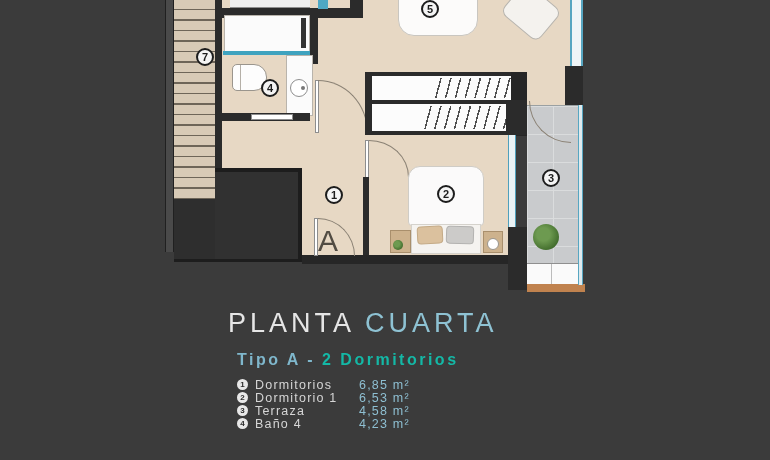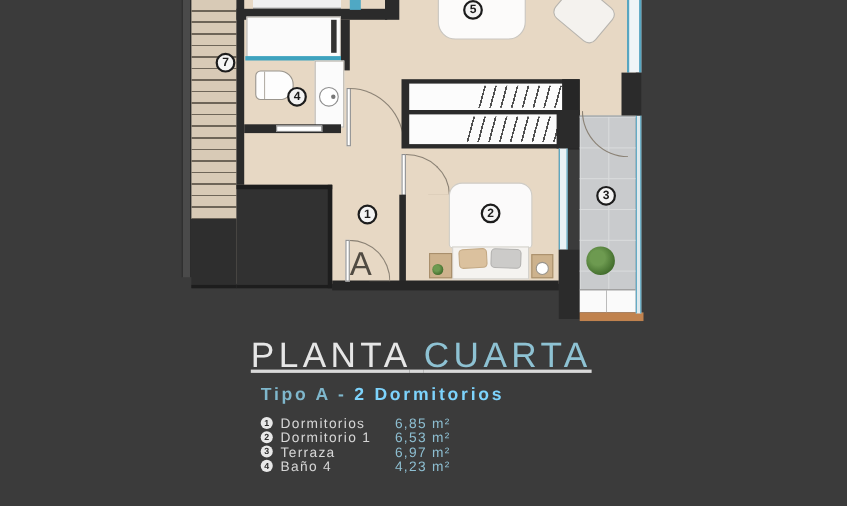--- a/index.html
+++ b/index.html
@@ -45,24 +45,24 @@
   .glass-v{background:#eaf2f5;border-left:1.5px solid #4fa0bc;border-right:1.5px solid #4fa0bc;}
   .plant{
     border-radius:50%;
     background:radial-gradient(circle at 40% 40%, #6d9a50 0 30%, #45702f 70%, #2e511e 100%);
   }
   .marker-a{font-size:30px;color:#514b42;letter-spacing:0;}
 
   
   #titles{left:228px;top:309px;color:var(--text);}
   .t1{font-size:26px;letter-spacing:5px;color:var(--accent);font-weight:400;line-height:30px;}
-  .t2{font-size:32px;letter-spacing:4px;font-weight:400;line-height:28px;text-decoration:underline;}
+  .t2{font-size:27px;letter-spacing:4px;font-weight:400;line-height:28px;}
   .t2 .w{color:#e6e6e6;} .t2 .b{color:var(--accent);}
   .subtitle{margin-top:14px;margin-left:9px;font-size:16px;font-weight:bold;letter-spacing:2.5px;}
-  .subtitle .b{color:#7fb7cc;} .subtitle .w{color:#7dd3fc;margin-top:42px;}
+  .subtitle .b{color:#7fb7cc;} .subtitle .w{color:#14b8a6;margin-top:42px;}
   .legend{margin-top:9px;margin-left:9px;}
   .legend-row{display:flex;align-items:center;height:13px;font-size:12.5px;letter-spacing:1.2px;}
   .bullet{
     flex:0 0 11px;width:11px;height:11px;border-radius:50%;background:#e8e8e8;color:#2b2b2b;
     font-size:8px;font-weight:bold;text-align:center;line-height:11px;letter-spacing:0;margin-right:7px;
   }
   .rname{display:inline-block;width:104px;color:#d6d6d6;white-space:nowrap;}
   .rarea{color:#8ebfd2;white-space:nowrap;}
 </style>
 </head>
@@ -170,21 +170,21 @@
       <span class="rarea">6,85 m²</span>
     </div>
     <div class="legend-row">
       <span class="bullet">2</span>
       <span class="rname">Dormitorio 1</span>
       <span class="rarea">6,53 m²</span>
     </div>
     <div class="legend-row">
       <span class="bullet">3</span>
       <span class="rname">Terraza</span>
-      <span class="rarea">6,97 m²</span>
+      <span class="rarea">4,58 m²</span>
     </div>
     <div class="legend-row">
       <span class="bullet">4</span>
       <span class="rname">Baño 4</span>
       <span class="rarea">4,23 m²</span>
     </div>
 
   </div>
 </div>
 

